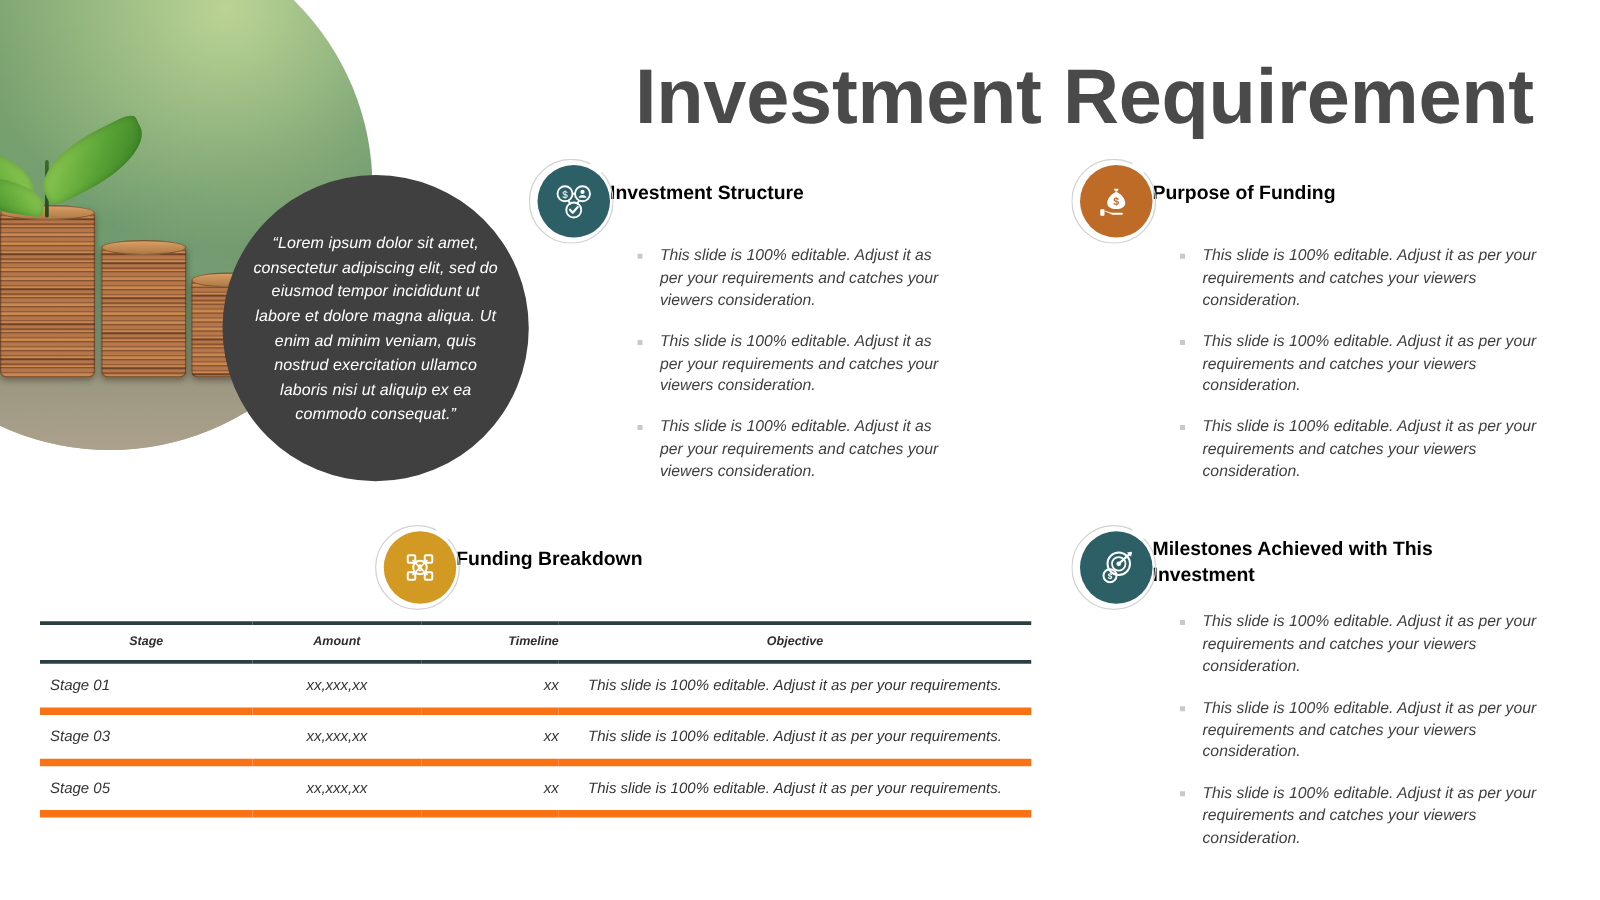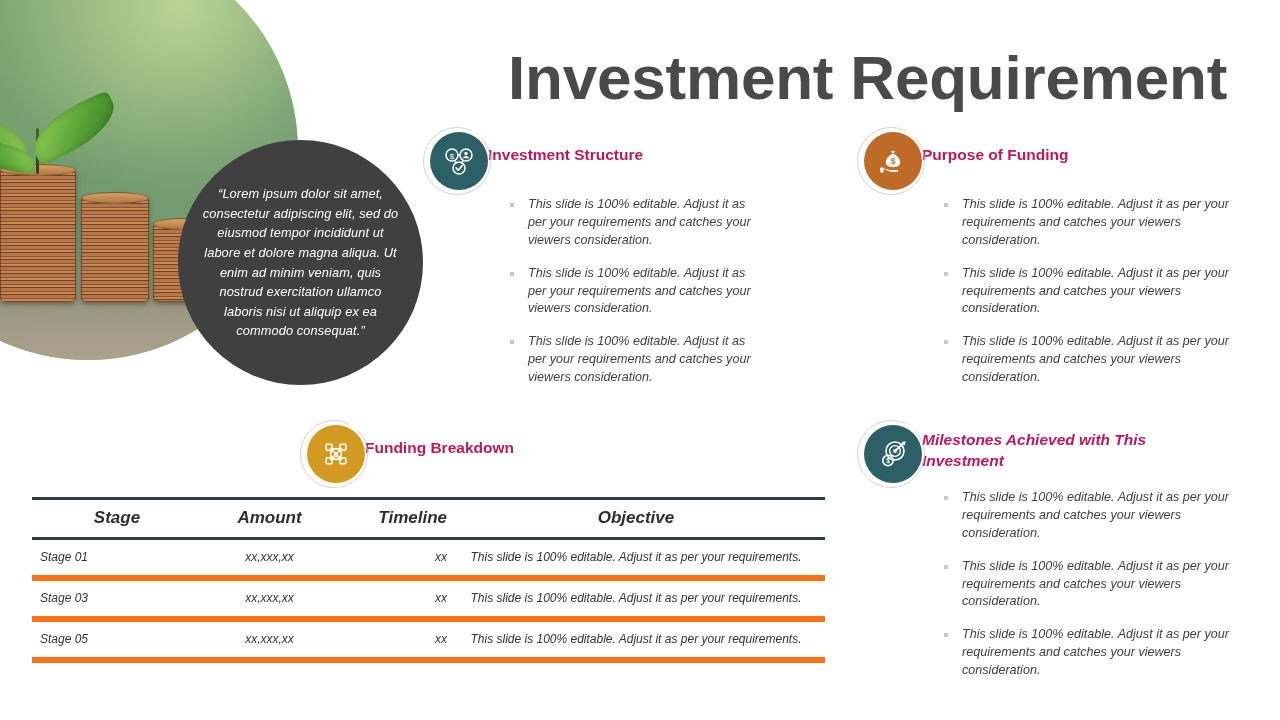--- a/index.html
+++ b/index.html
@@ -166,25 +166,25 @@
     height: 58px;
     border-radius: 50%;
     display: flex;
     align-items: center;
     justify-content: center;
   }
   .icon-circle svg { display: block; }
   .sec-title {
     font-size: 15.5px;
     font-weight: bold;
-    color: #be185d;
+    color: #000000;
     line-height: 1.38;
     padding-top: 12px;
   }
-  .sec-title.two-line { padding-top: 4px; font-style: italic; }
+  .sec-title.two-line { padding-top: 4px; }
 
   .bullets {
     list-style: none;
     margin: 0;
     padding: 0;
   }
   .bullets li {
     position: relative;
     padding-left: 22px;
     margin-bottom: 15px;
@@ -218,21 +218,21 @@
     left: 32px;
     top: 497px;
     width: 793px;
   }
   table.fb-table {
     width: 100%;
     border-collapse: collapse;
     table-layout: fixed;
   }
   table.fb-table th {
-    font-size: 17px;
+    font-size: 10px;
     font-weight: bold;
     font-style: italic;
     color: #2e2e2e;
     padding: 8px 0 9px 0;
     border-top: 3px solid #2b3f42;
     border-bottom: 3px solid #2b3f42;
   }
   table.fb-table td {
     font-size: 12px;
     font-style: italic;

